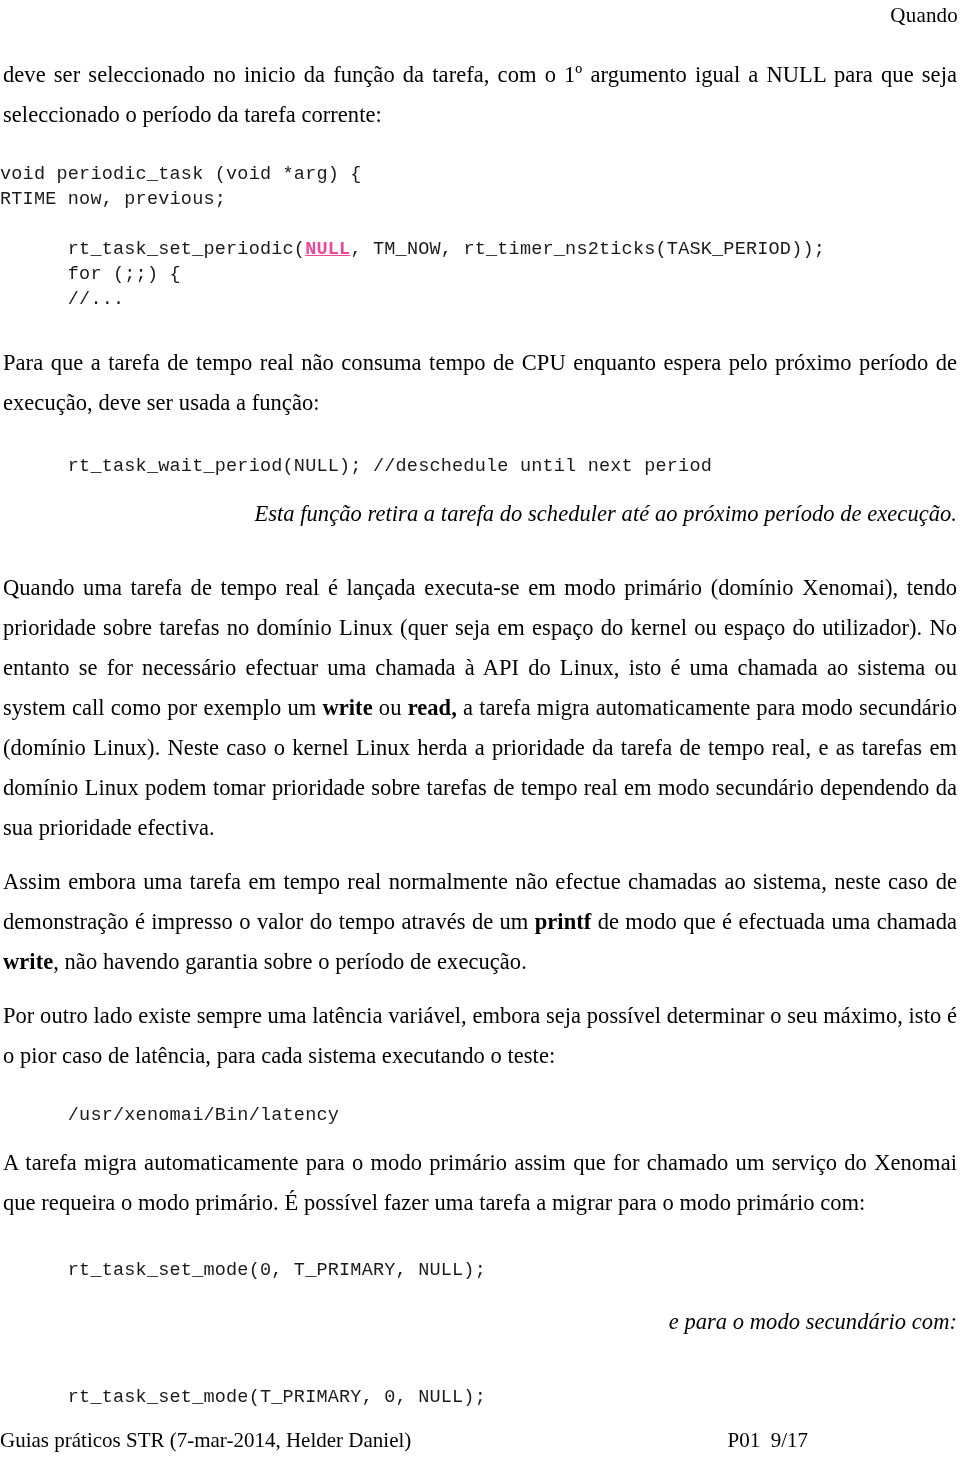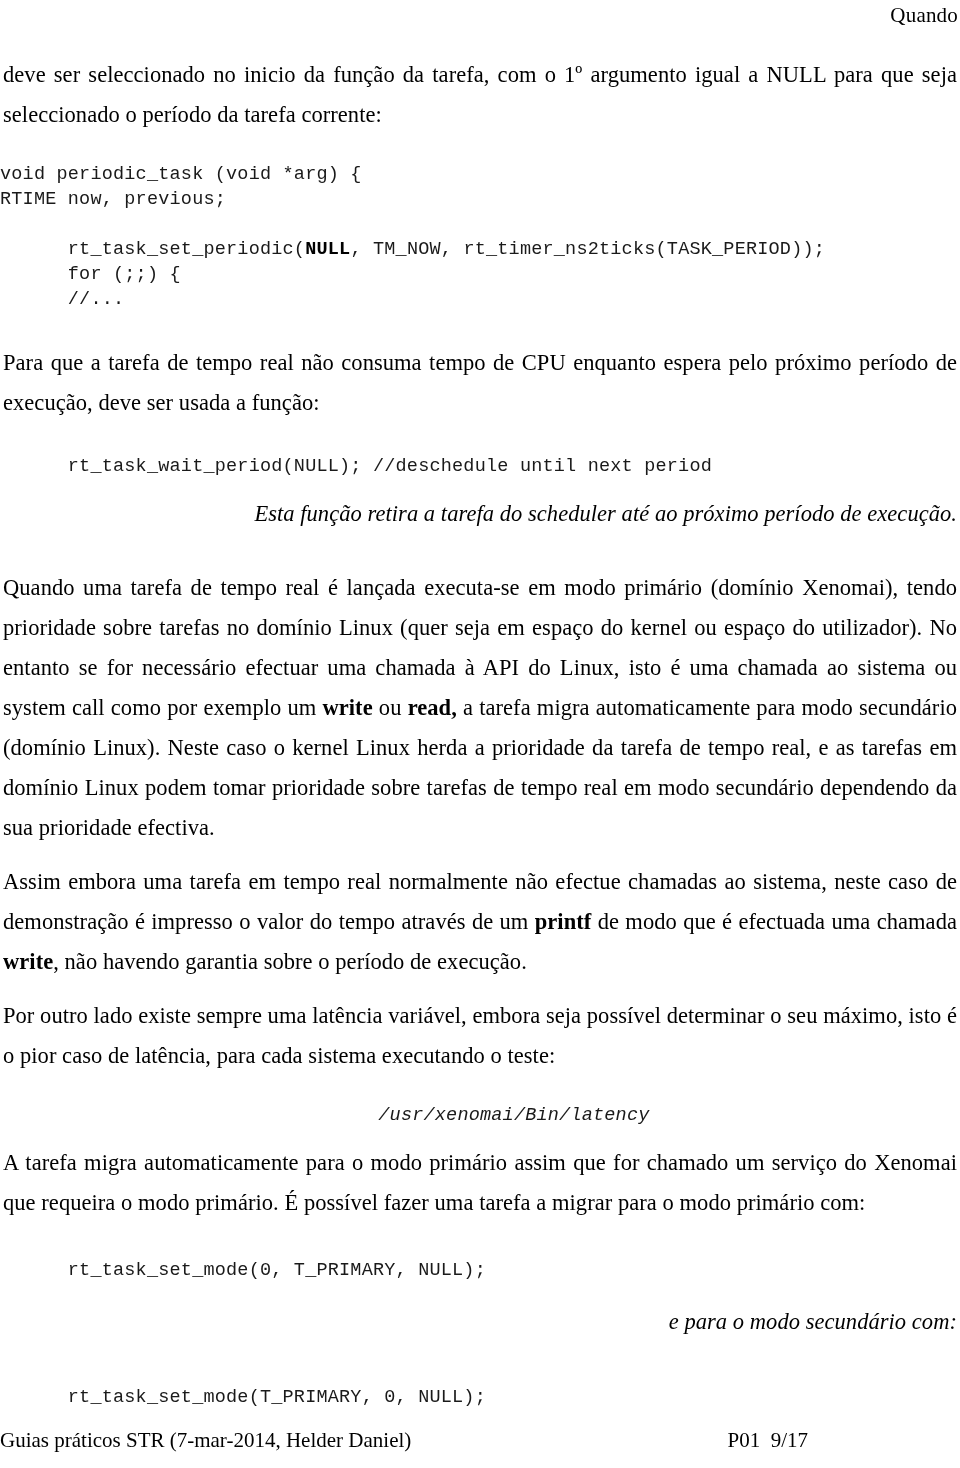--- a/index.html
+++ b/index.html
@@ -60,31 +60,30 @@
   pre.code {
     margin: 0;
     font-family: "Liberation Mono", "DejaVu Sans Mono", monospace;
     font-size: 18.5px;
     line-height: 25px;
     white-space: pre;
     color: #1a1a1a;
     letter-spacing: 0.2px;
   }
   pre.code .kw-null {
-    color: #000000;
+    color: #ec4899;
     font-weight: bold;
+    text-decoration: underline;
   }
   .code-italic {
     font-family: "Liberation Mono", "DejaVu Sans Mono", monospace;
-    font-style: italic;
     font-size: 18.5px;
     line-height: 25px;
     color: #1a1a1a;
     letter-spacing: 0.2px;
-    text-align: center;
   }
 
   .spacer-8  { height: 8px; }
   .spacer-12 { height: 12px; }
   .spacer-16 { height: 16px; }
   .spacer-24 { height: 24px; }
   .spacer-28 { height: 28px; }
   .spacer-32 { height: 32px; }
   .spacer-40 { height: 40px; }
 

